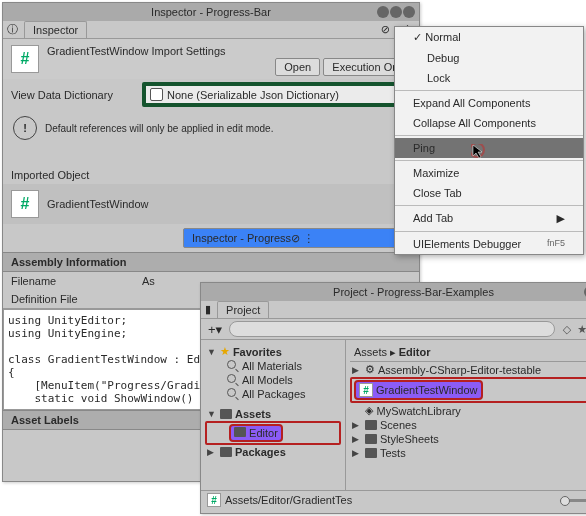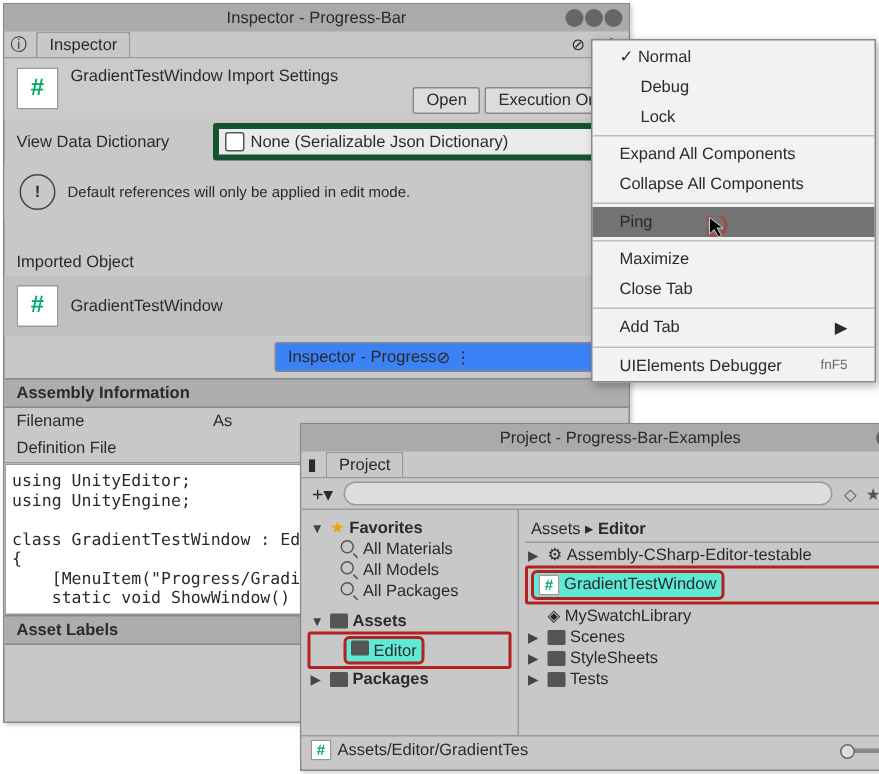--- a/index.html
+++ b/index.html
@@ -38,21 +38,21 @@
 .col1{width:145px;border-right:1px solid #999;padding:4px;overflow:hidden}
 .col2{flex:1;padding:4px;overflow:hidden}
 .tree .ti{display:flex;align-items:center;gap:3px;padding:1px 2px}
 .tree .ti .ar{width:10px;font-size:9px;color:#444}
 .tree .ti.ind{padding-left:22px}
 .folder{width:12px;height:10px;background:#555;border-radius:1px;display:inline-block}
 .mag{width:12px;height:12px;display:inline-block;position:relative}
 .mag:before{content:"";width:7px;height:7px;border:1px solid #555;border-radius:50%;position:absolute}
 .mag:after{content:"";width:4px;height:1px;background:#555;position:absolute;bottom:1px;right:0;transform:rotate(45deg)}
 .star{color:#e6a700}
-.hl{background:#5eead4;border:2px solid #b52020;border-radius:4px;padding:1px 3px}
+.hl{background:#8b5cf6;border:2px solid #b52020;border-radius:4px;padding:1px 3px}
 .hl2{border:2px solid #b52020;border-radius:2px;padding:0 2px}
 .crumb{display:flex;align-items:center;gap:4px;padding:2px 6px;background:#c8c8c8;border-top:1px solid #999;font-size:10px}
 .hash{width:14px;height:14px;border:1px solid #999;background:#fff;color:#0a6;display:inline-flex;align-items:center;justify-content:center;font-weight:bold;font-size:10px}
 .slider{width:60px;height:3px;background:#888;border-radius:2px;position:relative}
 .slider:after{content:"";width:8px;height:8px;background:#ddd;border:1px solid #666;border-radius:50%;position:absolute;left:0;top:-3px}
 .itb{height:20px;border:1px solid #888;background:#3b82f6;display:flex;align-items:center;padding:0 8px;margin:4px 0;border-radius:2px}
 </style>
 </head>
 <body>
 

